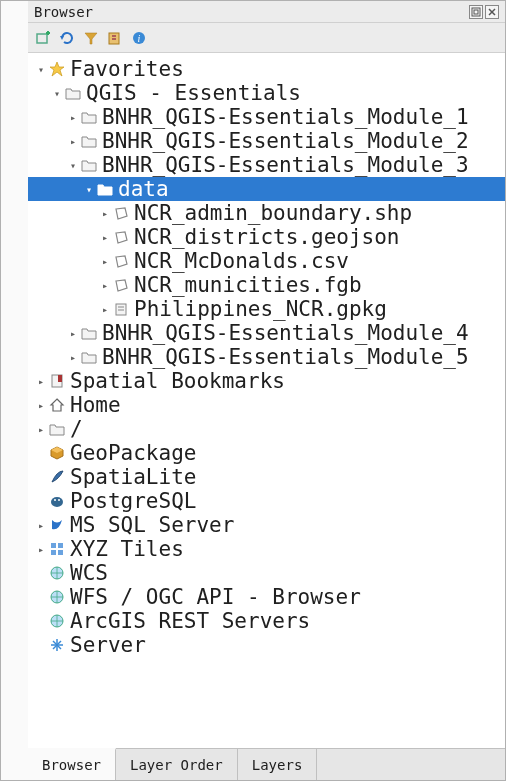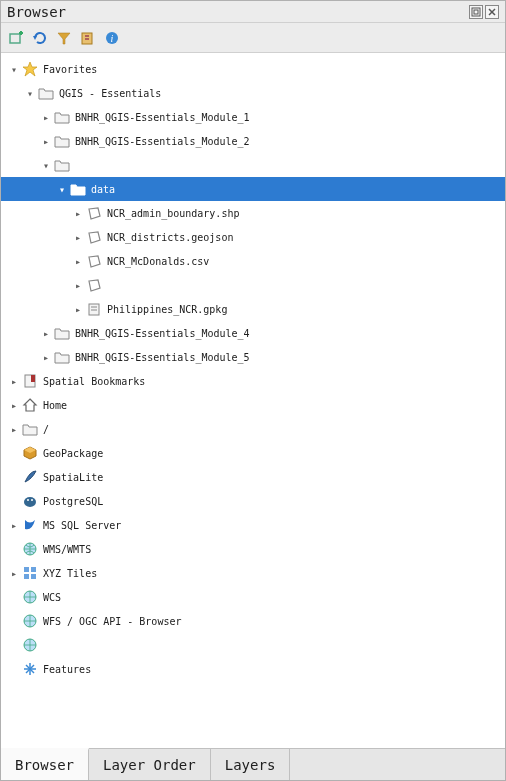--- a/index.html
+++ b/index.html
@@ -12,20 +12,21 @@
     overflow: hidden;
     color: #202020;
   }
   .panel {
     width: 506px;
     height: 781px;
     background: #fafafa;
     border: 1px solid #b0b0b0;
     display: flex;
     flex-direction: column;
+    padding-left: 27px;
   }
   .titlebar {
     display: flex;
     align-items: center;
     padding: 2px 6px;
     background: #ececec;
     border-bottom: 1px solid #d0d0d0;
     font-size: 14px;
     height: 22px;
   }
@@ -87,21 +88,21 @@
   .node.selected .expander { color: #ffffff; }
   .node .icon {
     width: 18px;
     display: inline-flex;
     justify-content: center;
     align-items: center;
     margin-right: 4px;
     flex-shrink: 0;
   }
   .node .label {
-    font-size: 10px;
+    font-size: 21px;
   }
   .tabs {
     display: flex;
     border-top: 1px solid #c0c0c0;
     background: #e6e6e6;
     height: 32px;
   }
   .tab {
     padding: 6px 14px;
     border-right: 1px solid #c0c0c0;
@@ -219,20 +220,21 @@
       <span class="label">BNHR_QGIS-Essentials_Module_2</span>
     </div>
 
     <div class="node ind-2">
       <span class="expander">▾</span>
       <span class="icon">
           <svg width="16" height="14">
             <path d="M1 3 L6 3 L7 5 L15 5 L15 13 L1 13 Z" fill="#f4f4f4" stroke="#888"></path>
           </svg>
         </span>
+      <span class="label">BNHR_QGIS-Essentials_Module_3</span>
     </div>
 
     <div class="node ind-3 selected">
       <span class="expander">▾</span>
       <span class="icon">
           <svg width="16" height="14">
             <path d="M1 3 L6 3 L7 5 L15 5 L15 13 L1 13 Z" fill="#ffffff" stroke="#ffffff"></path>
           </svg>
         </span>
       <span class="label">data</span>
@@ -268,20 +270,21 @@
       <span class="label">NCR_McDonalds.csv</span>
     </div>
 
     <div class="node ind-4">
       <span class="expander">▸</span>
       <span class="icon">
           <svg width="16" height="14">
             <polygon points="3,3 12,2 14,10 5,13" fill="none" stroke="#888" stroke-width="1.2"></polygon>
           </svg>
         </span>
+      <span class="label">NCR_municities.fgb</span>
     </div>
 
     <div class="node ind-4">
       <span class="expander">▸</span>
       <span class="icon">
           <svg width="16" height="14">
             <rect x="3" y="2" width="10" height="11" fill="#f4f4f4" stroke="#888"></rect>
             <line x1="5" y1="5" x2="11" y2="5" stroke="#888"></line>
             <line x1="5" y1="8" x2="11" y2="8" stroke="#888"></line>
           </svg>
@@ -377,30 +380,20 @@
     <div class="node ind-0">
       <span class="expander">▸</span>
       <span class="icon">
           <svg width="16" height="16">
             <path d="M3 3 Q8 8 13 3 Q10 14 3 12 Z" fill="#2a72c8"></path>
           </svg>
         </span>
       <span class="label">MS SQL Server</span>
     </div>
 
-    <div class="node ind-0">
-      <span class="expander"></span>
-      <span class="icon">
-          <svg width="16" height="16">
-            <circle cx="8" cy="8" r="6" fill="#bcdff7" stroke="#4a8"></circle>
-            <path d="M2 8 H14 M8 2 V14 M4 4 Q8 8 12 4 M4 12 Q8 8 12 12" stroke="#4a8" fill="none" stroke-width="0.8"></path>
-          </svg>
-        </span>
-      <span class="label">WMS/WMTS</span>
-    </div>
 
 
     <div class="node ind-0">
       <span class="expander">▸</span>
       <span class="icon">
           <svg width="16" height="16">
             <rect x="2" y="2" width="5" height="5" fill="#6aa3e0"></rect>
             <rect x="9" y="2" width="5" height="5" fill="#6aa3e0"></rect>
             <rect x="2" y="9" width="5" height="5" fill="#6aa3e0"></rect>
             <rect x="9" y="9" width="5" height="5" fill="#6aa3e0"></rect>
@@ -432,35 +425,36 @@
     </div>
 
     <div class="node ind-0">
       <span class="expander"></span>
       <span class="icon">
           <svg width="16" height="16">
             <circle cx="8" cy="8" r="6" fill="#bcdff7" stroke="#4a8"></circle>
             <path d="M2 8 H14 M8 2 V14" stroke="#4a8" fill="none" stroke-width="0.8"></path>
           </svg>
         </span>
+      <span class="label">ArcGIS REST Servers</span>
     </div>
 
     <div class="node ind-0">
       <span class="expander"></span>
       <span class="icon">
           <svg width="16" height="16">
             <g stroke="#3a8ad6" stroke-width="1.5">
               <line x1="8" y1="2" x2="8" y2="14"></line>
               <line x1="2" y1="8" x2="14" y2="8"></line>
               <line x1="4" y1="4" x2="12" y2="12"></line>
               <line x1="12" y1="4" x2="4" y2="12"></line>
             </g>
           </svg>
         </span>
-      <span class="label">Features</span>
+      <span class="label">Server</span>
     </div>
 
   </div>
 
   <div class="tabs">
     <div class="tab active">
         <span>Browser</span>
       </div>
     <div class="tab">
         <span>Layer Order</span>

